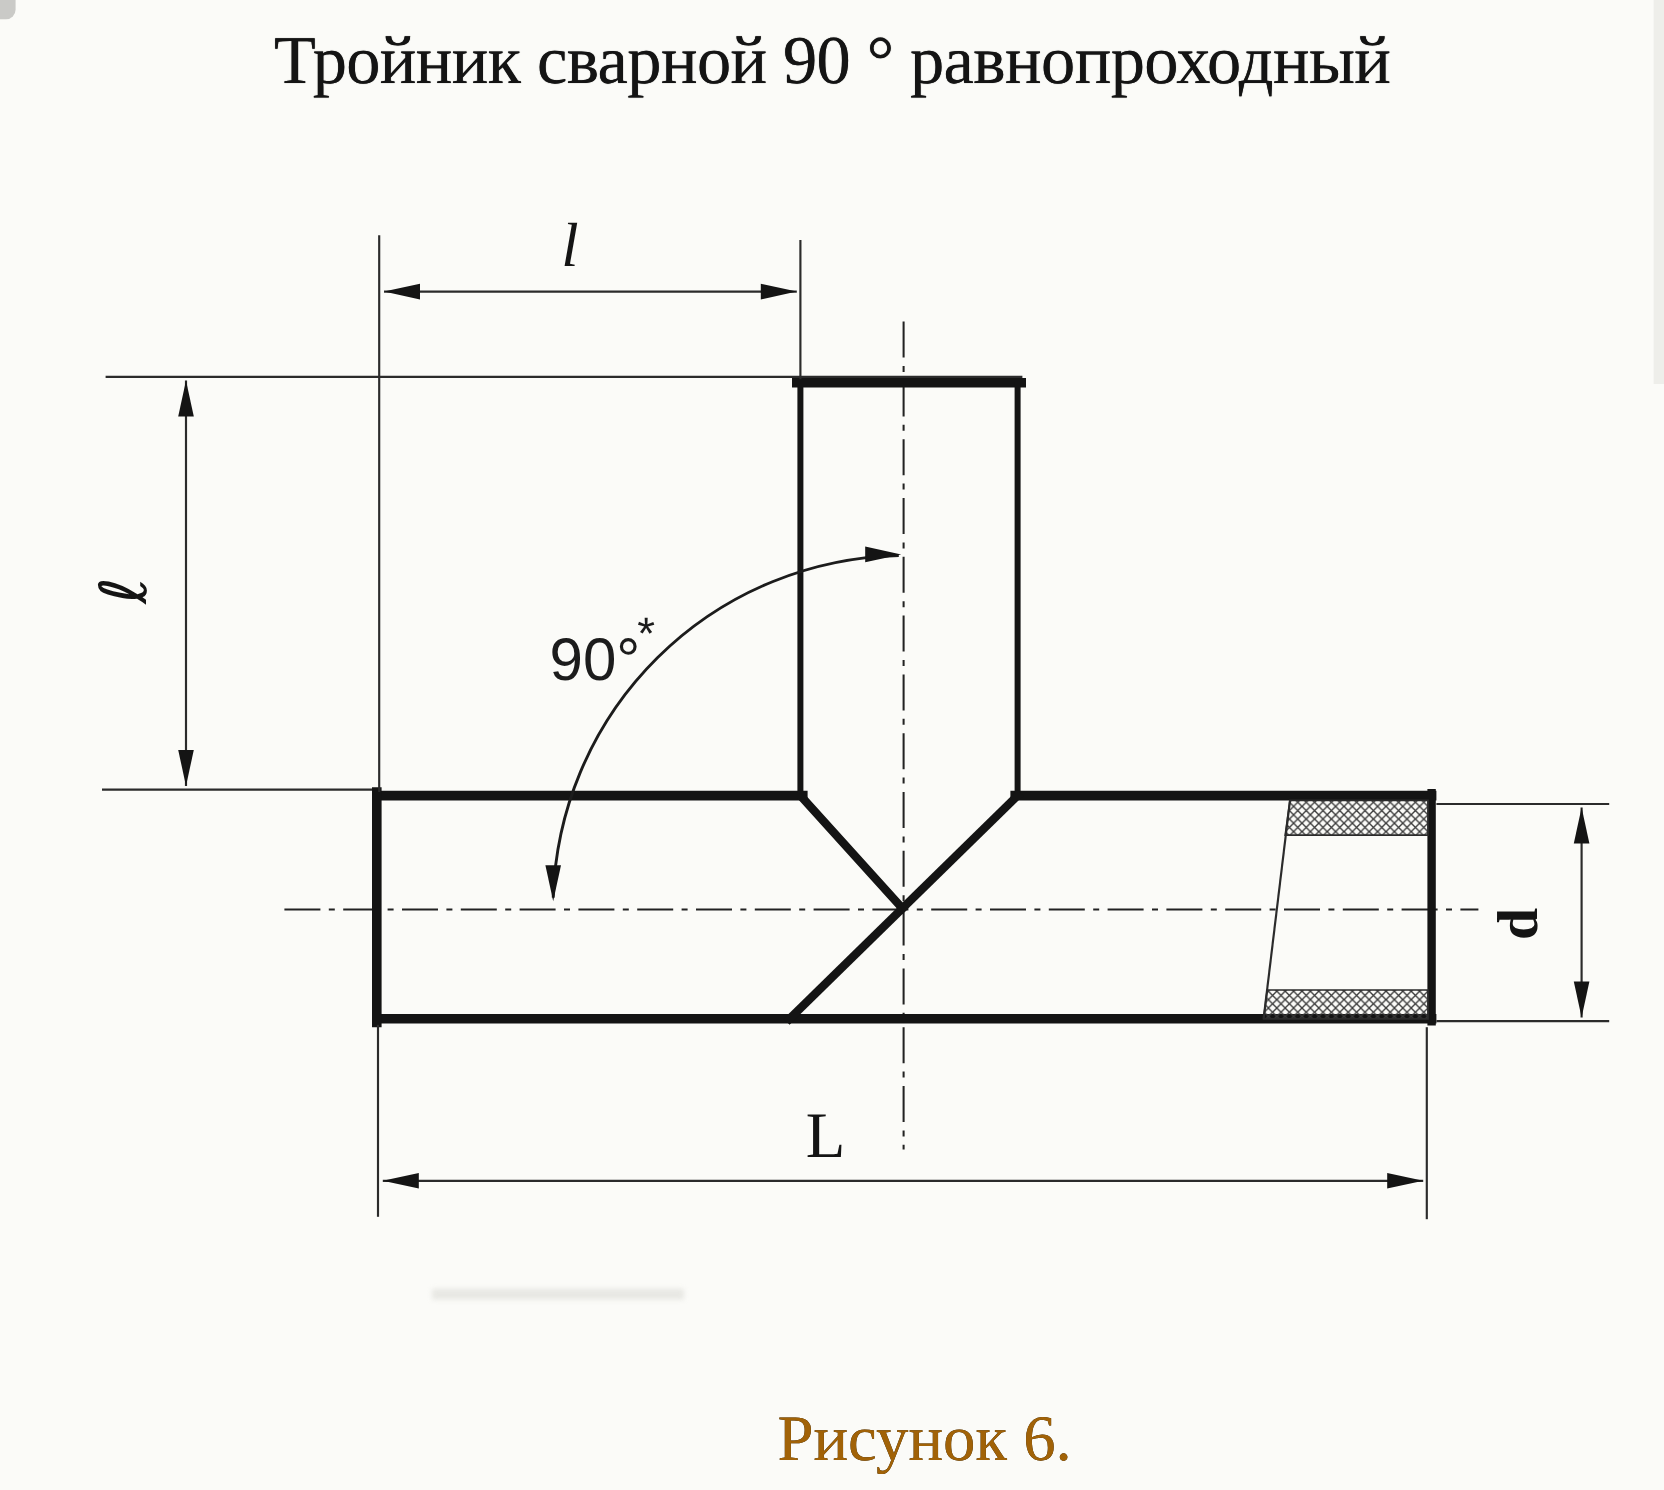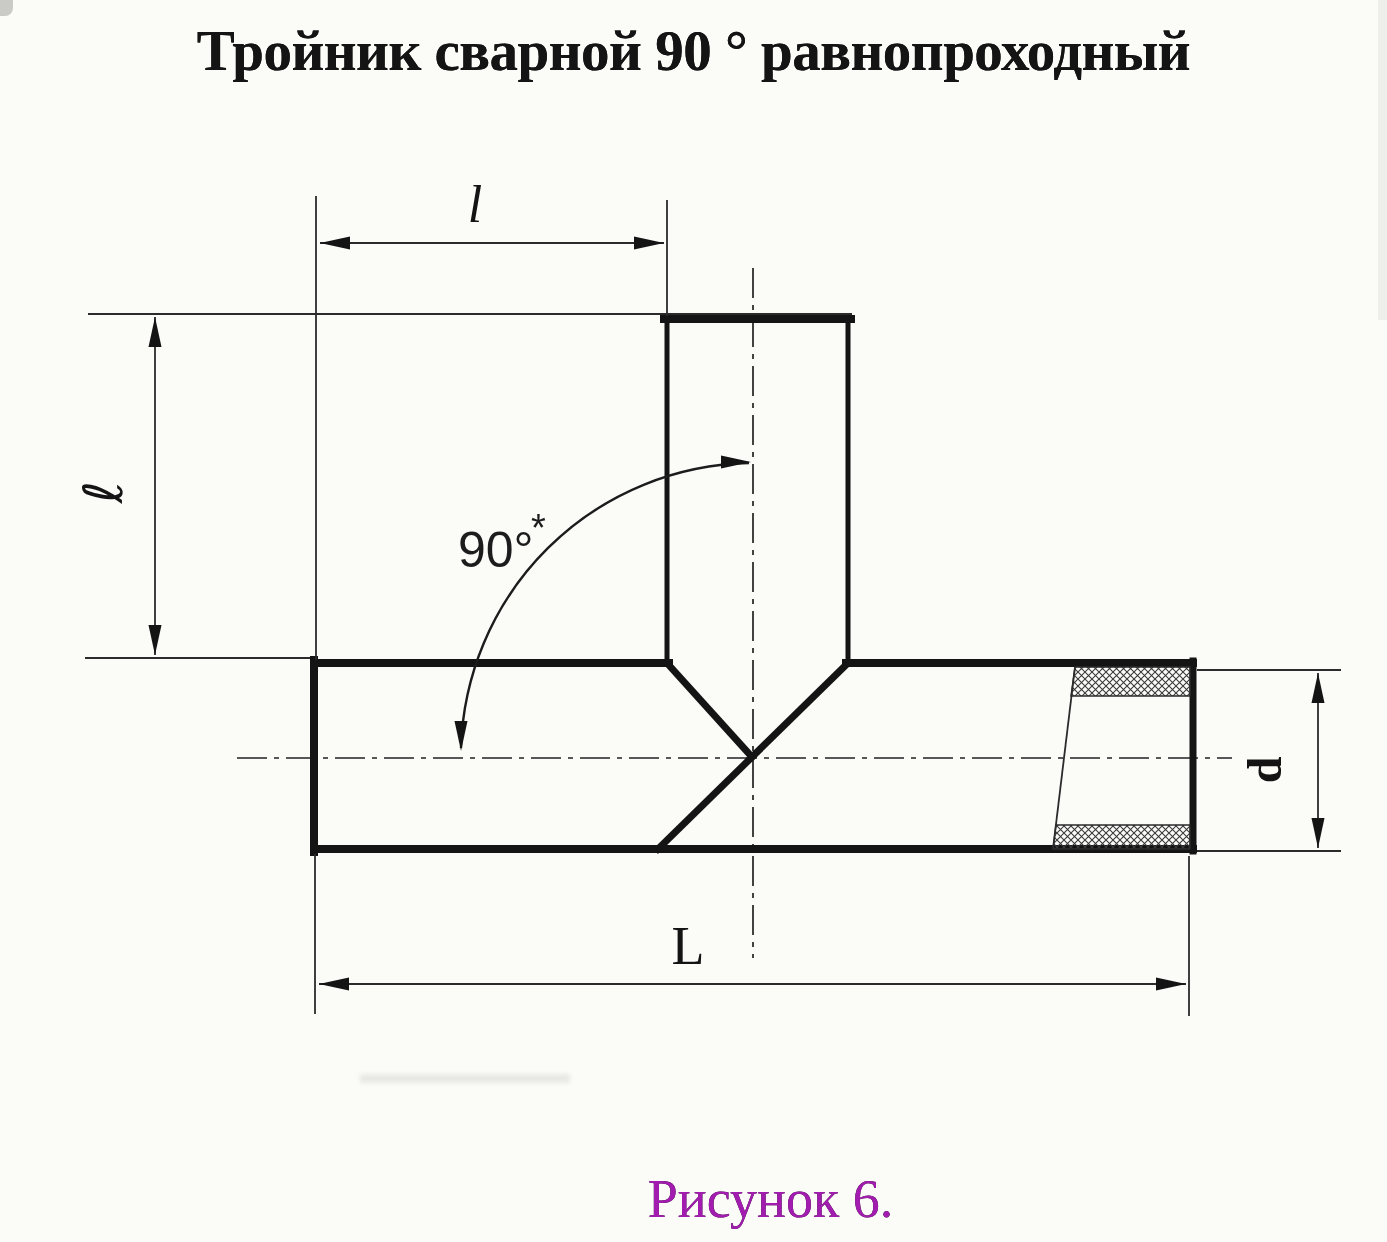--- a/index.html
+++ b/index.html
@@ -9,26 +9,25 @@
     background:#fbfbf8;
     overflow:hidden;
     font-family:"Liberation Serif","DejaVu Serif",serif;
   }
   .title{
     position:absolute;top:18px;left:0;width:1387px;
     text-align:center;
     font-size:57px;color:#141414;
     letter-spacing:-0.5px;
     text-shadow:0 0 0.6px #141414;
-    font-weight:bold;
   }
   .caption{
     position:absolute;top:1168px;left:154px;width:1233px;
     text-align:center;
-    font-size:54px;color:#a21caf;
+    font-size:54px;color:#a16207;
     text-shadow:0 0 0.5px #161616;
   }
   svg{position:absolute;top:0;left:0;}
   .thick{stroke:#141414;stroke-width:8;stroke-linecap:square;}
   .med{stroke:#141414;stroke-width:5;stroke-linecap:square;}
   .weld{stroke:#141414;stroke-width:7;stroke-linecap:square;}
   .thin{stroke:#2b2b2b;stroke-width:1.8;stroke-linecap:butt;}
   .hairline{stroke:#2b2b2b;stroke-width:1.4;}
   .cl{stroke:#222222;stroke-width:1.7;stroke-dasharray:30 7 5 7;}
   .arc{stroke:#1c1c1c;stroke-width:2.4;fill:none;}

